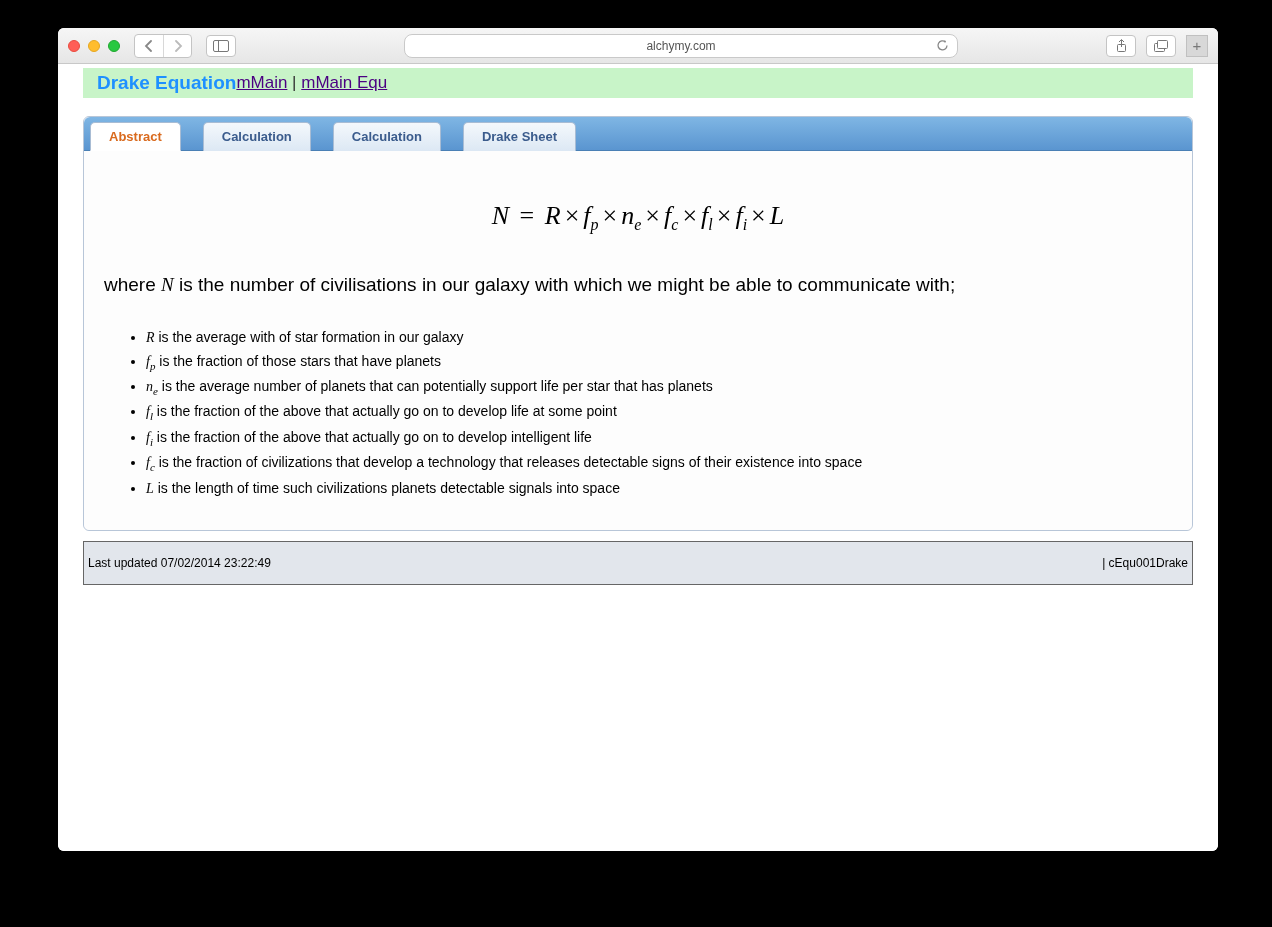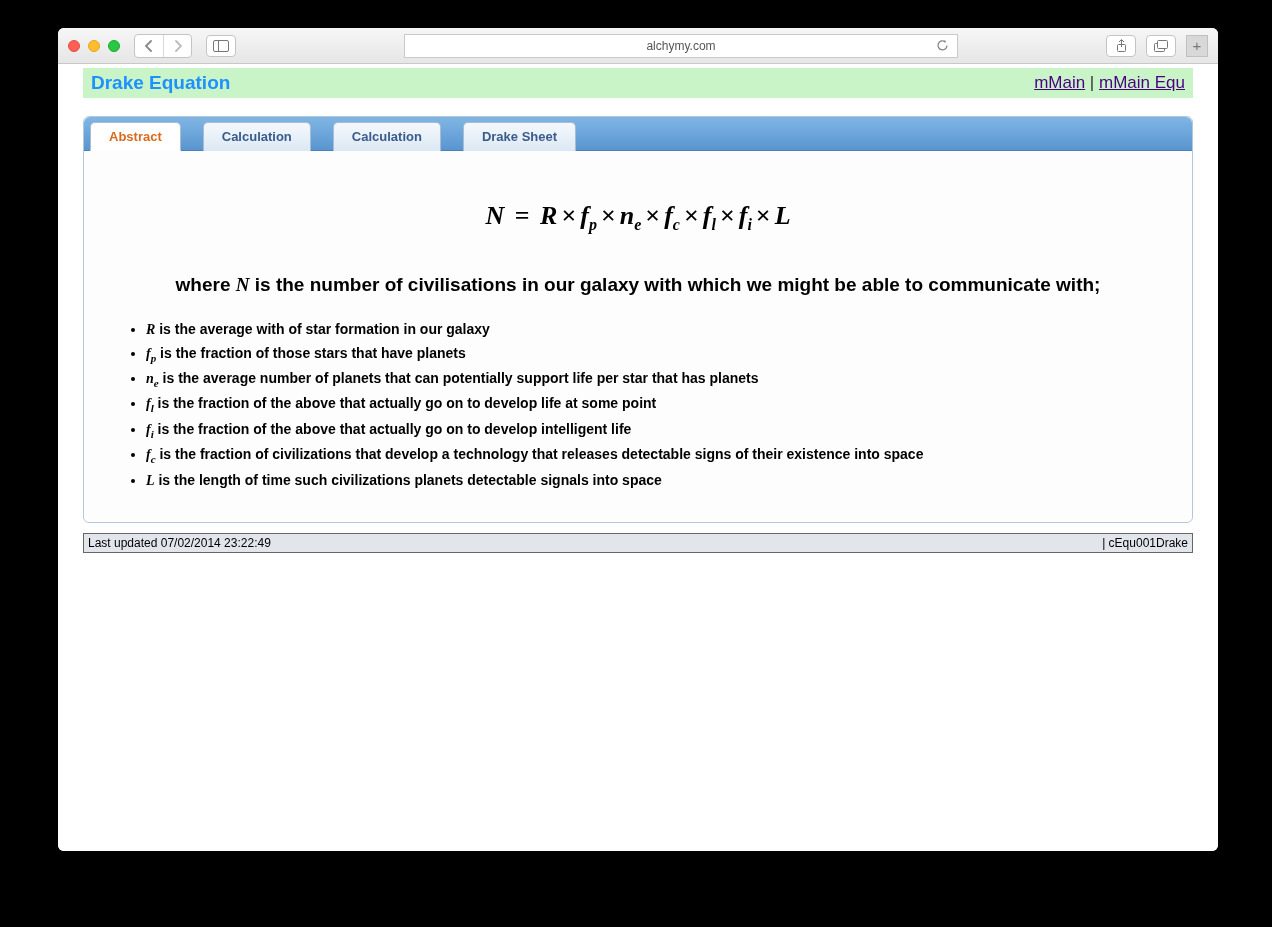--- a/index.html
+++ b/index.html
@@ -58,21 +58,21 @@
     background: #fff;
     display: flex; align-items: center; justify-content: center;
     color: #6a6a6a;
     margin-left: 6px;
   }
   .url-bar {
     flex: 1;
     height: 24px;
     margin: 0 140px 0 160px;
     border: 1px solid #c9c9c9;
-    border-radius: 0;
+    border-radius: 8px;
     background: #fff;
     display: flex;
     align-items: center;
     justify-content: center;
     position: relative;
     color: #555;
     font-size: 12px;
   }
   .url-bar .reload {
     position: absolute;
@@ -100,23 +100,22 @@
   }
   .viewport {
     flex: 1;
     background: #fff;
     overflow: auto;
   }
   .page { padding: 0; }
   .header-bar {
     margin: 4px 25px 0 25px;
     background: #c8f4c8;
-    padding: 4px 8px;
-    display: flex;
-    justify-content: space-between;
+    padding: 4px 14px;
+    display: flex;
     align-items: center;
   }
   .page-title {
     color: #1e90ff;
     font-size: 19px;
     font-weight: bold;
   }
   .header-links {
     font-size: 17px;
     font-weight: normal;
@@ -156,36 +155,34 @@
   .tab.active {
     background: #ffffff;
     color: #d96a1e;
     border-bottom: 1px solid #fff;
   }
   .panel-body {
     padding: 50px 20px 30px 20px;
     min-height: 320px;
     background: #fdfdfd;
     border-radius: 0 0 6px 6px;
-    font-weight: bold;
   }
   .equation {
     text-align: center;
     font-family: Georgia, "Times New Roman", serif;
     font-size: 26px;
     font-style: italic;
     margin-bottom: 40px;
   }
   .equation sub { font-size: 16px; font-style: italic; }
   .times { font-style: normal; padding: 0 4px; }
   .where-line {
     font-size: 19px;
-    margin-bottom: 22px;
+    margin-bottom: 30px;
     font-family: "Lucida Grande", Verdana, sans-serif;
-    text-align: center;
   }
   .ivar {
     font-family: Georgia, "Times New Roman", serif;
     font-style: italic;
   }
   .ivar sub { font-size: 11px; }
   .vars-label {
     font-size: 14px;
     margin-bottom: 12px;
   }
@@ -195,21 +192,21 @@
     font-size: 14px;
     line-height: 1.6;
   }
   .footer-bar {
     margin: 10px 25px 0 25px;
     border: 1px solid #666;
     background: #e2e6ec;
     font-size: 12px;
     display: flex;
     justify-content: space-between;
-    padding: 2px 4px;
+    padding: 14px 4px;
   }
   svg { display: block; }
 </style>
 </head>
 <body>
 
 <div class="browser-window">
   <div class="titlebar">
     <div class="traffic-lights">
       <div class="tl red"></div>

